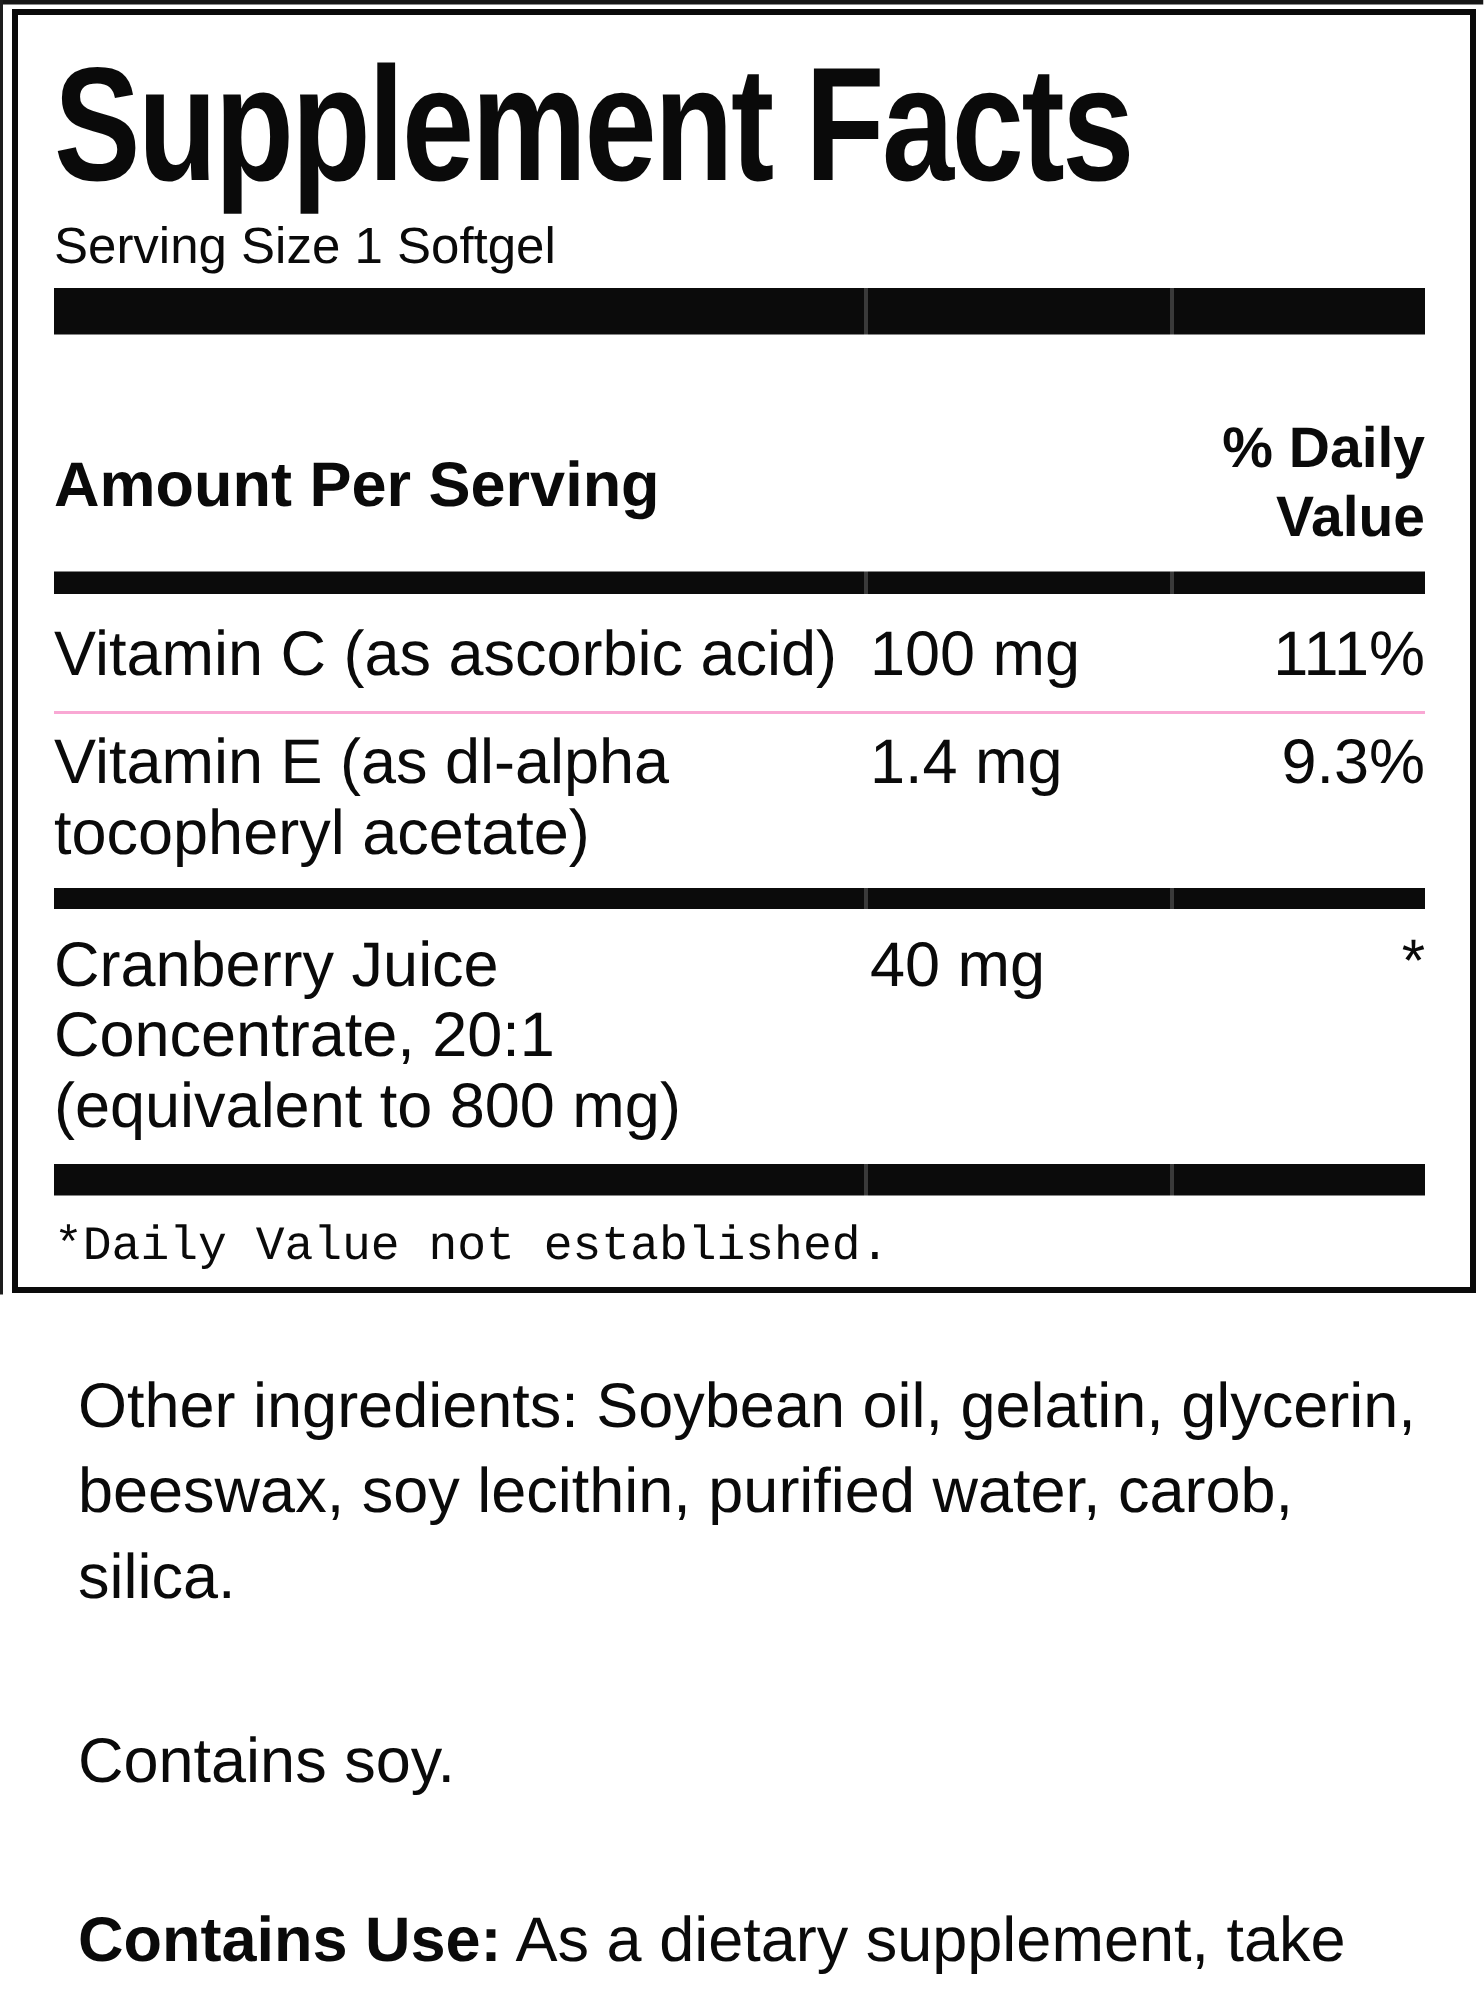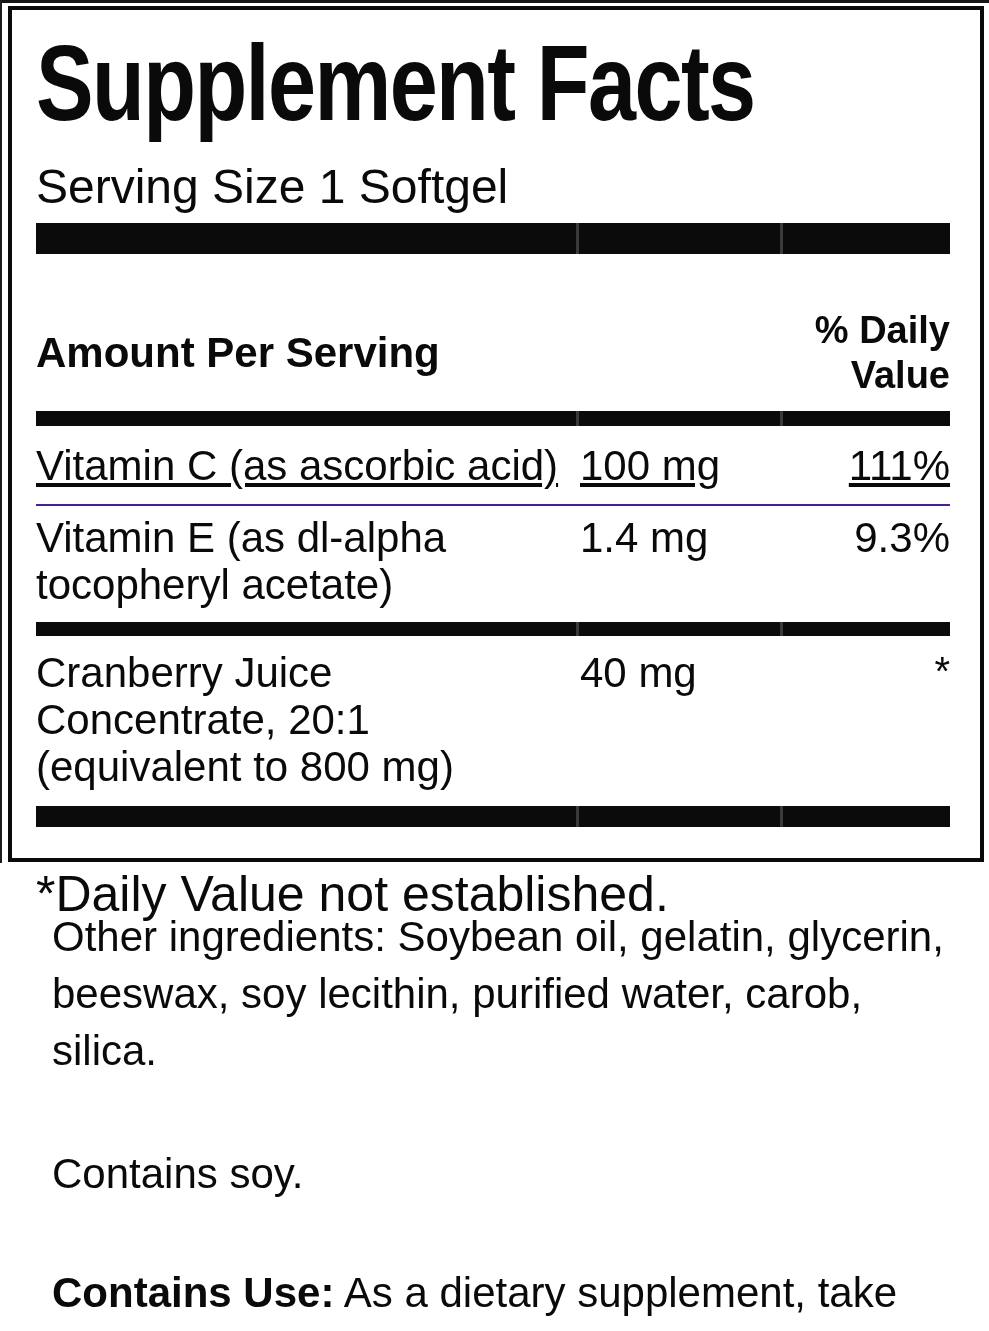--- a/index.html
+++ b/index.html
@@ -32,22 +32,22 @@
     margin: 16px 0 0 0;
     font-size: 108px;
     font-weight: bold;
     line-height: 1.05;
     letter-spacing: -2px;
     transform: scaleX(0.80);
     transform-origin: left center;
     white-space: nowrap;
   }
   .serving {
-    margin-top: 20px;
-    font-size: 48px;
+    margin-top: 6px;
+    font-size: 34px;
     line-height: 1.15;
   }
 
   .bar { position: relative; width: 100%;
     background: linear-gradient(to right,
       #0b0b0b 0px, #0b0b0b 540px,
       #3a3a3a 540px, #3a3a3a 543px,
       #0b0b0b 543px, #0b0b0b 744px,
       #3a3a3a 744px, #3a3a3a 747px,
       #0b0b0b 747px, #0b0b0b 100%);
@@ -67,26 +67,26 @@
     font-size: 38px; font-weight: bold;
     text-align: right; line-height: 1.2;
     white-space: pre-line;
   }
 
   .nutrient-row { font-size: 42px; }
   .nutrient-row .name { white-space: pre-line; line-height: 1.12; }
   .nutrient-row .amount { padding-left: 4px; }
   .nutrient-row .dv { text-align: right; }
 
-  .row-vitc { padding: 16px 0 14px 0; border-bottom: 2px solid #4c1d95; align-items: center; text-decoration: underline; }
+  .row-vitc { padding: 16px 0 14px 0; border-bottom: 2px solid #f9a8d4; align-items: center; }
   .row-vite { padding: 8px 0 14px 0; align-items: start; }
   .row-cran { padding: 13px 0 16px 0; align-items: start; }
   .row-cran .dv { font-size: 40px; }
 
-  .footnote { margin-top: 38px; font-size: 50px; }
+  .footnote { margin-top: 15px; font-size: 32px; font-family: Liberation Mono, monospace; }
 
   
   .below {
     position: absolute;
     left: 52px; top: 908px;
     width: 900px;
     font-size: 42px;
     line-height: 57px;
   }
   .below p { margin: 0; white-space: pre-line; }

